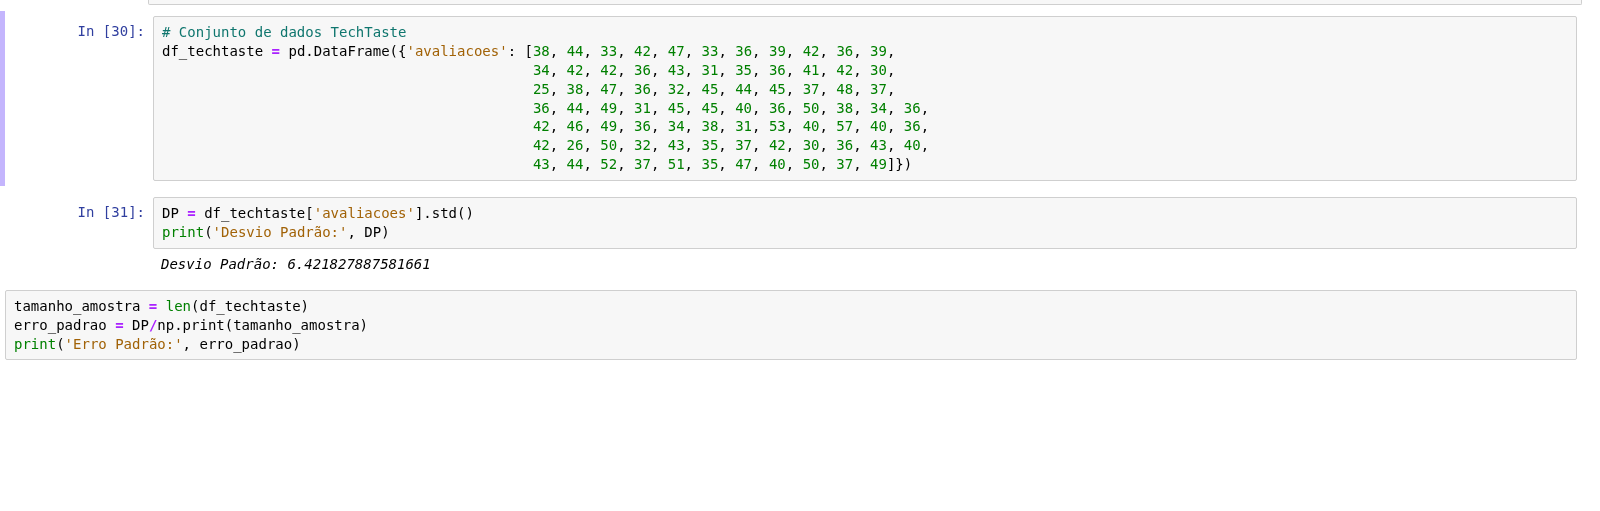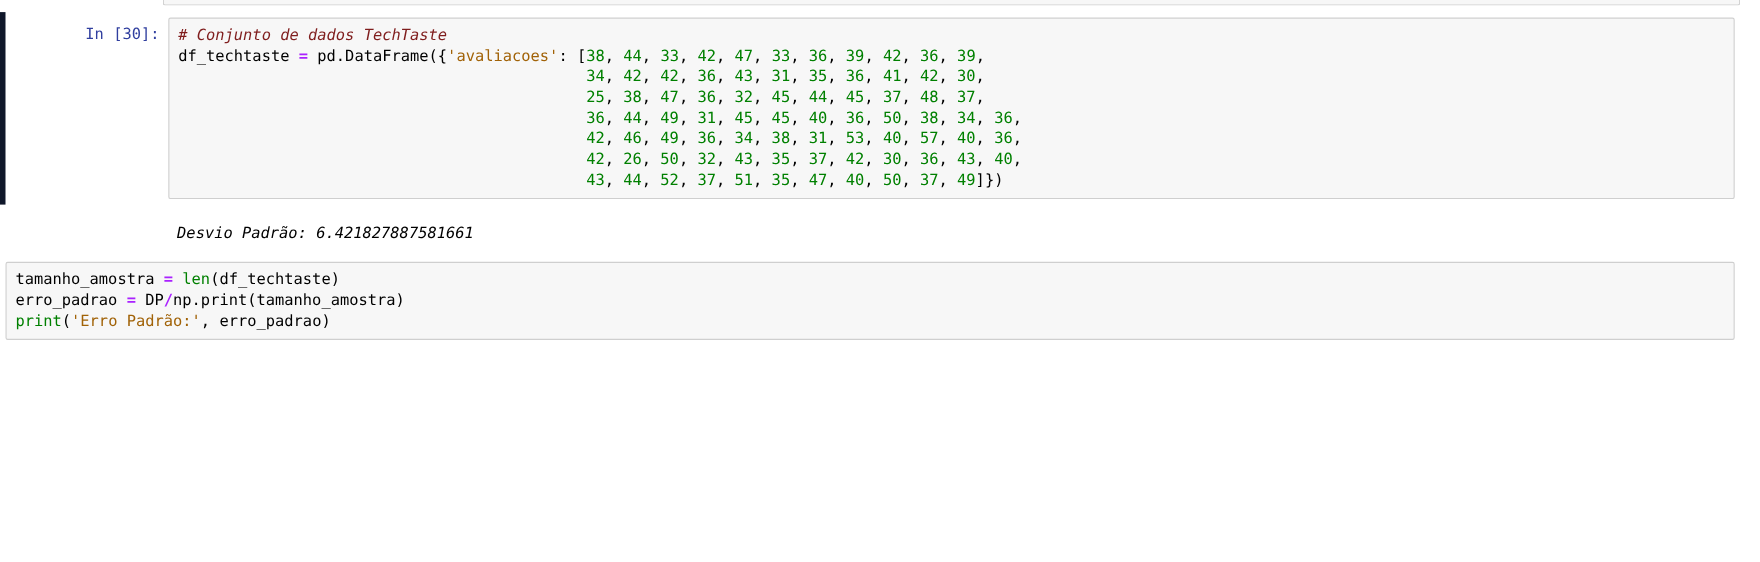--- a/index.html
+++ b/index.html
@@ -50,37 +50,37 @@
   }
   .output-area {
     flex: 1;
     background: #ffffff;
     padding: 6px 8px 0 8px;
     margin-right: 18px;
     box-sizing: border-box;
   }
 
   .selected-bar {
-    border-left: 5px solid #0f172a;
+    border-left: 5px solid #c4b5fd;
   }
   .hidden-bar {
     border-left: 5px solid transparent;
   }
 
   pre.code, pre.out {
     margin: 0;
     font-family: Menlo, Monaco, "DejaVu Sans Mono", "Courier New", monospace;
     font-size: 14px;
     line-height: 1.35;
     white-space: pre;
   }
   pre.out { color:#000;font-style:italic; }
 
   
-  .c  { color: #7f1d1d; font-style: italic; }  
+  .c  { color: #0f766e; }  
   .n  { color: #000000; }                        
   .o  { color: #AA22FF; font-weight: bold; }     
   .p  { color: #000000; }                        
   .nb { color: #008000; }                        
   .mi { color: #008000; }                        
   .s  { color: #a16207; }                        
 
   
   .stub-top {
     height: 4px;
@@ -109,20 +109,27 @@
 <span>                                            </span><span><span class="mi">36</span><span class="p">, </span><span class="mi">44</span><span class="p">, </span><span class="mi">49</span><span class="p">, </span><span class="mi">31</span><span class="p">, </span><span class="mi">45</span><span class="p">, </span><span class="mi">45</span><span class="p">, </span><span class="mi">40</span><span class="p">, </span><span class="mi">36</span><span class="p">, </span><span class="mi">50</span><span class="p">, </span><span class="mi">38</span><span class="p">, </span><span class="mi">34</span><span class="p">, </span><span class="mi">36</span><span class="p">,</span></span>
 <span>                                            </span><span><span class="mi">42</span><span class="p">, </span><span class="mi">46</span><span class="p">, </span><span class="mi">49</span><span class="p">, </span><span class="mi">36</span><span class="p">, </span><span class="mi">34</span><span class="p">, </span><span class="mi">38</span><span class="p">, </span><span class="mi">31</span><span class="p">, </span><span class="mi">53</span><span class="p">, </span><span class="mi">40</span><span class="p">, </span><span class="mi">57</span><span class="p">, </span><span class="mi">40</span><span class="p">, </span><span class="mi">36</span><span class="p">,</span></span>
 <span>                                            </span><span><span class="mi">42</span><span class="p">, </span><span class="mi">26</span><span class="p">, </span><span class="mi">50</span><span class="p">, </span><span class="mi">32</span><span class="p">, </span><span class="mi">43</span><span class="p">, </span><span class="mi">35</span><span class="p">, </span><span class="mi">37</span><span class="p">, </span><span class="mi">42</span><span class="p">, </span><span class="mi">30</span><span class="p">, </span><span class="mi">36</span><span class="p">, </span><span class="mi">43</span><span class="p">, </span><span class="mi">40</span><span class="p">,</span></span>
 <span>                                            </span><span><span class="mi">43</span><span class="p">, </span><span class="mi">44</span><span class="p">, </span><span class="mi">52</span><span class="p">, </span><span class="mi">37</span><span class="p">, </span><span class="mi">51</span><span class="p">, </span><span class="mi">35</span><span class="p">, </span><span class="mi">47</span><span class="p">, </span><span class="mi">40</span><span class="p">, </span><span class="mi">50</span><span class="p">, </span><span class="mi">37</span><span class="p">, </span><span class="mi">49</span><span class="p">]})</span></span></pre>
       </div>
     </div>
   </div>
 
   <div class="cell hidden-bar" style="margin-top:6px;">
     <div class="cell-row">
+      <div class="prompt in">In [31]:</div>
+      <div class="input-area">
+<pre class="code"><span class="n">DP</span><span class="o"> = </span><span class="n">df_techtaste[</span><span class="s">'avaliacoes'</span><span class="n">].std()</span>
+<span class="nb">print</span><span class="p">(</span><span class="s">'Desvio Padrão:'</span><span class="n">, DP)</span></pre>
+      </div>
+    </div>
+    <div class="cell-row">
       <div class="prompt blank">.</div>
       <div class="output-area">
         <pre class="out">Desvio Padrão: 6.421827887581661</pre>
       </div>
     </div>
   </div>
 
   <div class="cell hidden-bar" style="margin-top:6px;">
     <div class="cell-row">
       <div class="input-area">

